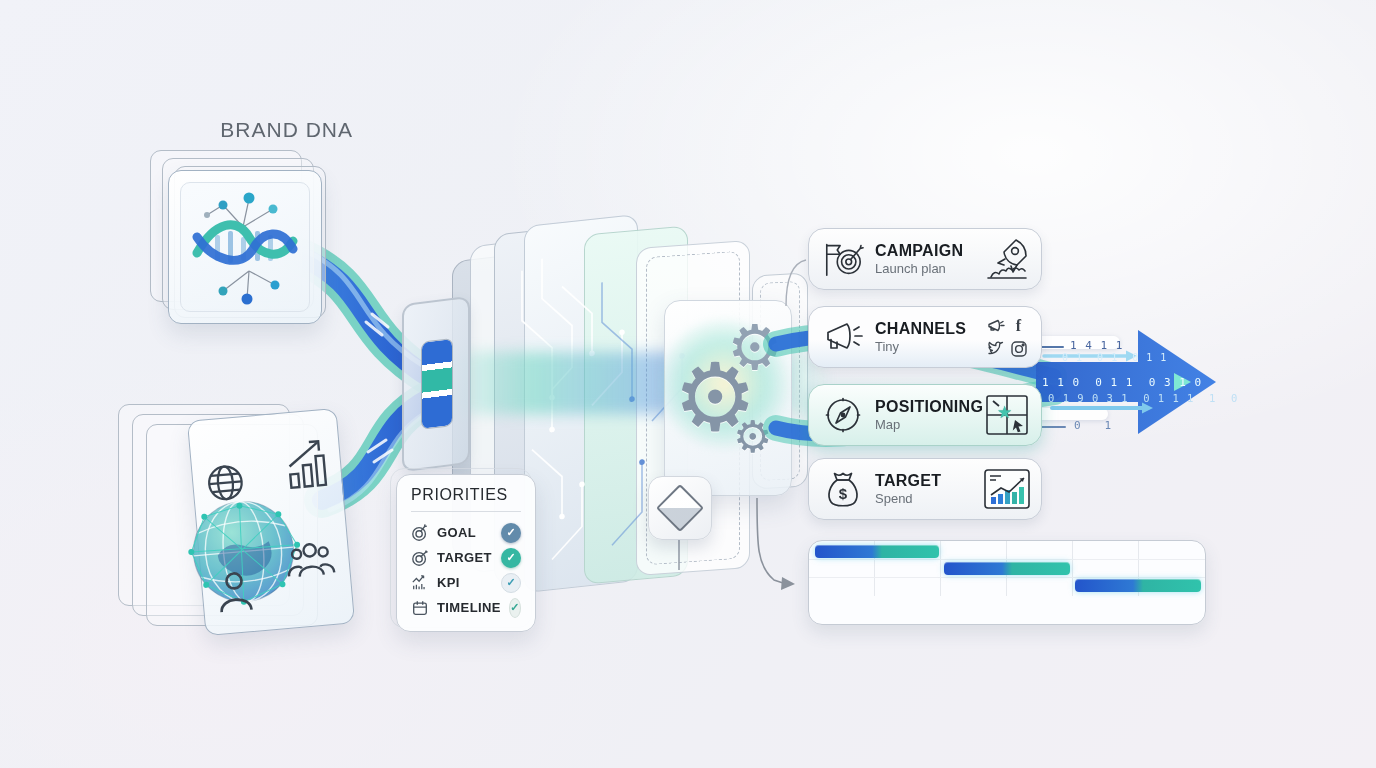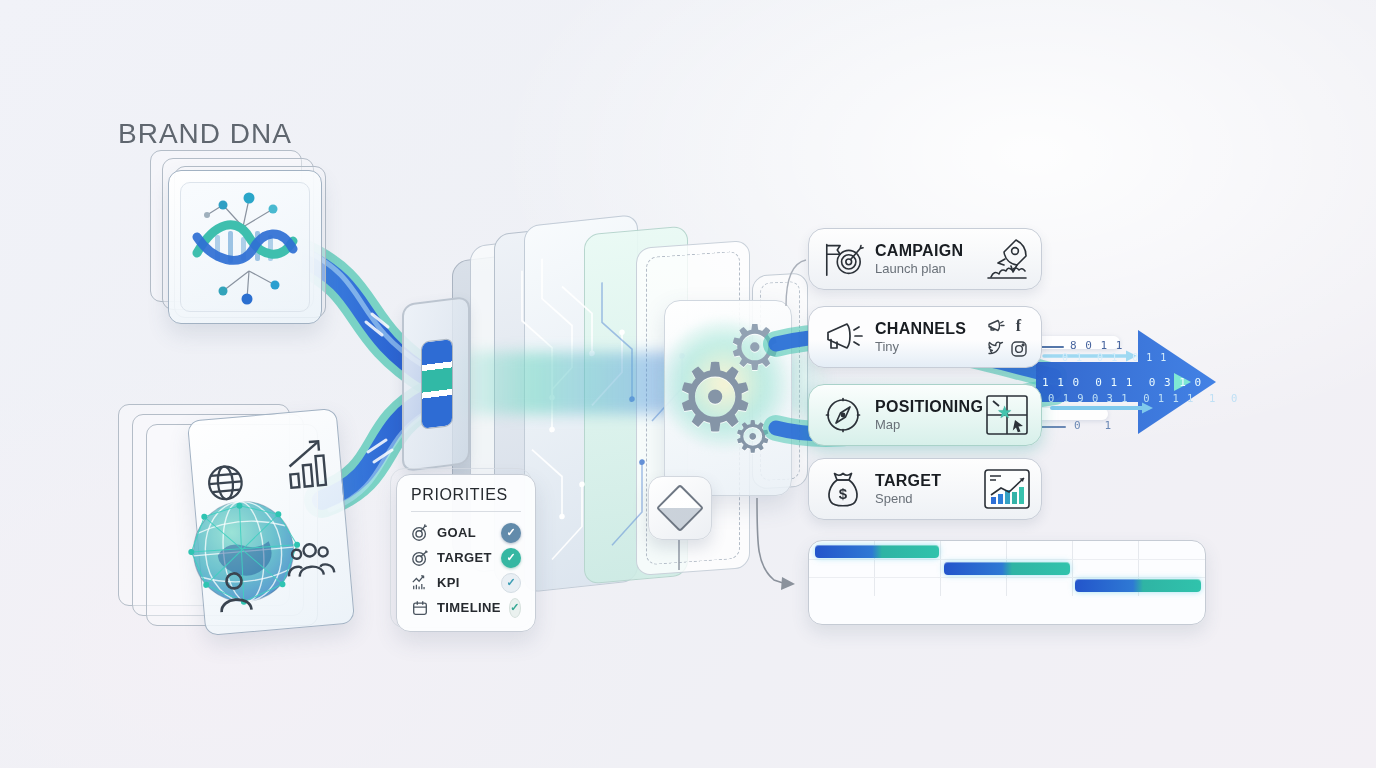--- a/index.html
+++ b/index.html
@@ -9,21 +9,21 @@
       radial-gradient(900px 500px at 75% 20%, rgba(255,255,255,.9), rgba(255,255,255,0) 60%),
       radial-gradient(700px 450px at 15% 85%, rgba(244,240,246,.9), rgba(244,240,246,0) 65%),
       linear-gradient(135deg,#f1f2f8 0%,#eef0f5 45%,#f3f0f5 100%);
   }
   .abs{position:absolute;}
   svg{display:block;overflow:visible;}
   .nosel{user-select:none;}
 
   
   .big-title{font-size:30px;font-weight:600;letter-spacing:2.5px;color:#8d939c;}
-  .dna-label{font-size:28px;font-weight:500;letter-spacing:1px;color:#5f666f;text-align:left;}
+  .dna-label{font-size:21px;font-weight:500;letter-spacing:1px;color:#5f666f;text-align:right;}
 
   
   .stack-layer{border:1.5px solid #b4bdc8;border-radius:11px;background:rgba(250,251,253,.45);}
   .front-card{border:1.5px solid #a2b2c3;border-radius:13px;
     background:linear-gradient(155deg,rgba(255,255,255,.95),rgba(235,243,249,.85));
     box-shadow:0 10px 22px rgba(70,90,120,.14);}
   .inner-panel{position:absolute;inset:11px;border-radius:10px;border:1px solid #dde4ec;
     background:linear-gradient(160deg,rgba(248,251,254,.9),rgba(238,244,249,.75));}
 
   
@@ -316,21 +316,21 @@
     </defs>
     <polygon points="8,44 110,44 110,12 188,64 110,116 110,84 8,84" fill="url(#arrowFill)" opacity=".96"></polygon>
     <path d="M16,38 H98" stroke="#9fd9f2" stroke-width="3.5" stroke-linecap="round"></path>
     <polygon points="98,32.5 109,38 98,43.5" fill="#9fd9f2"></polygon>
     <path d="M10,64 H146" stroke="url(#tealArr)" stroke-width="7" stroke-linecap="round"></path>
     <polygon points="146,55 163,64 146,73" fill="#7fe8d4"></polygon>
     <path d="M24,90 H114" stroke="#7fc9ec" stroke-width="4" stroke-linecap="round"></path>
     <polygon points="114,84.5 125,90 114,95.5" fill="#7fc9ec"></polygon>
   </svg>
   <div class="abs bin-dash" style="left:1036px;top:346px;width:28px;background:#5577aa;"></div>
-  <div class="abs bin" style="left:1070px;top:339px;font-size:11px;color:#48659f;">8 0 1 1</div>
+  <div class="abs bin" style="left:1070px;top:339px;font-size:11px;color:#48659f;">1 4 1 1</div>
   <div class="abs bin" style="left:1062px;top:352px;font-size:10px;color:#d6eefb;">0 1  0 1  0 1 1</div>
   <div class="abs bin" style="left:1042px;top:376px;font-size:11px;color:#ecfcff;">1 1 0  0 1 1  0 3 1 0</div>
   <div class="abs bin" style="left:1048px;top:392px;font-size:10.5px;color:#bfe0f5;">0 1 9 0 3 1  0 1 1 1  1  0</div>
   <div class="abs bin-dash" style="left:1036px;top:426px;width:30px;background:#6b89b5;"></div>
   <div class="abs bin" style="left:1074px;top:419px;font-size:11px;color:#6b89b5;">0   1</div>
 
   <svg class="abs" style="left:0;top:0;pointer-events:none;" width="1376" height="768">
     <path d="M679,540 V570" stroke="#98a0aa" stroke-width="1.6" fill="none"></path>
     <path d="M757,498 C757,545 757,566 774,580 L783,583" stroke="#8b929c" stroke-width="1.6" fill="none"></path>
     <polygon points="782,577 795,584 781,590" fill="#8b929c"></polygon>

